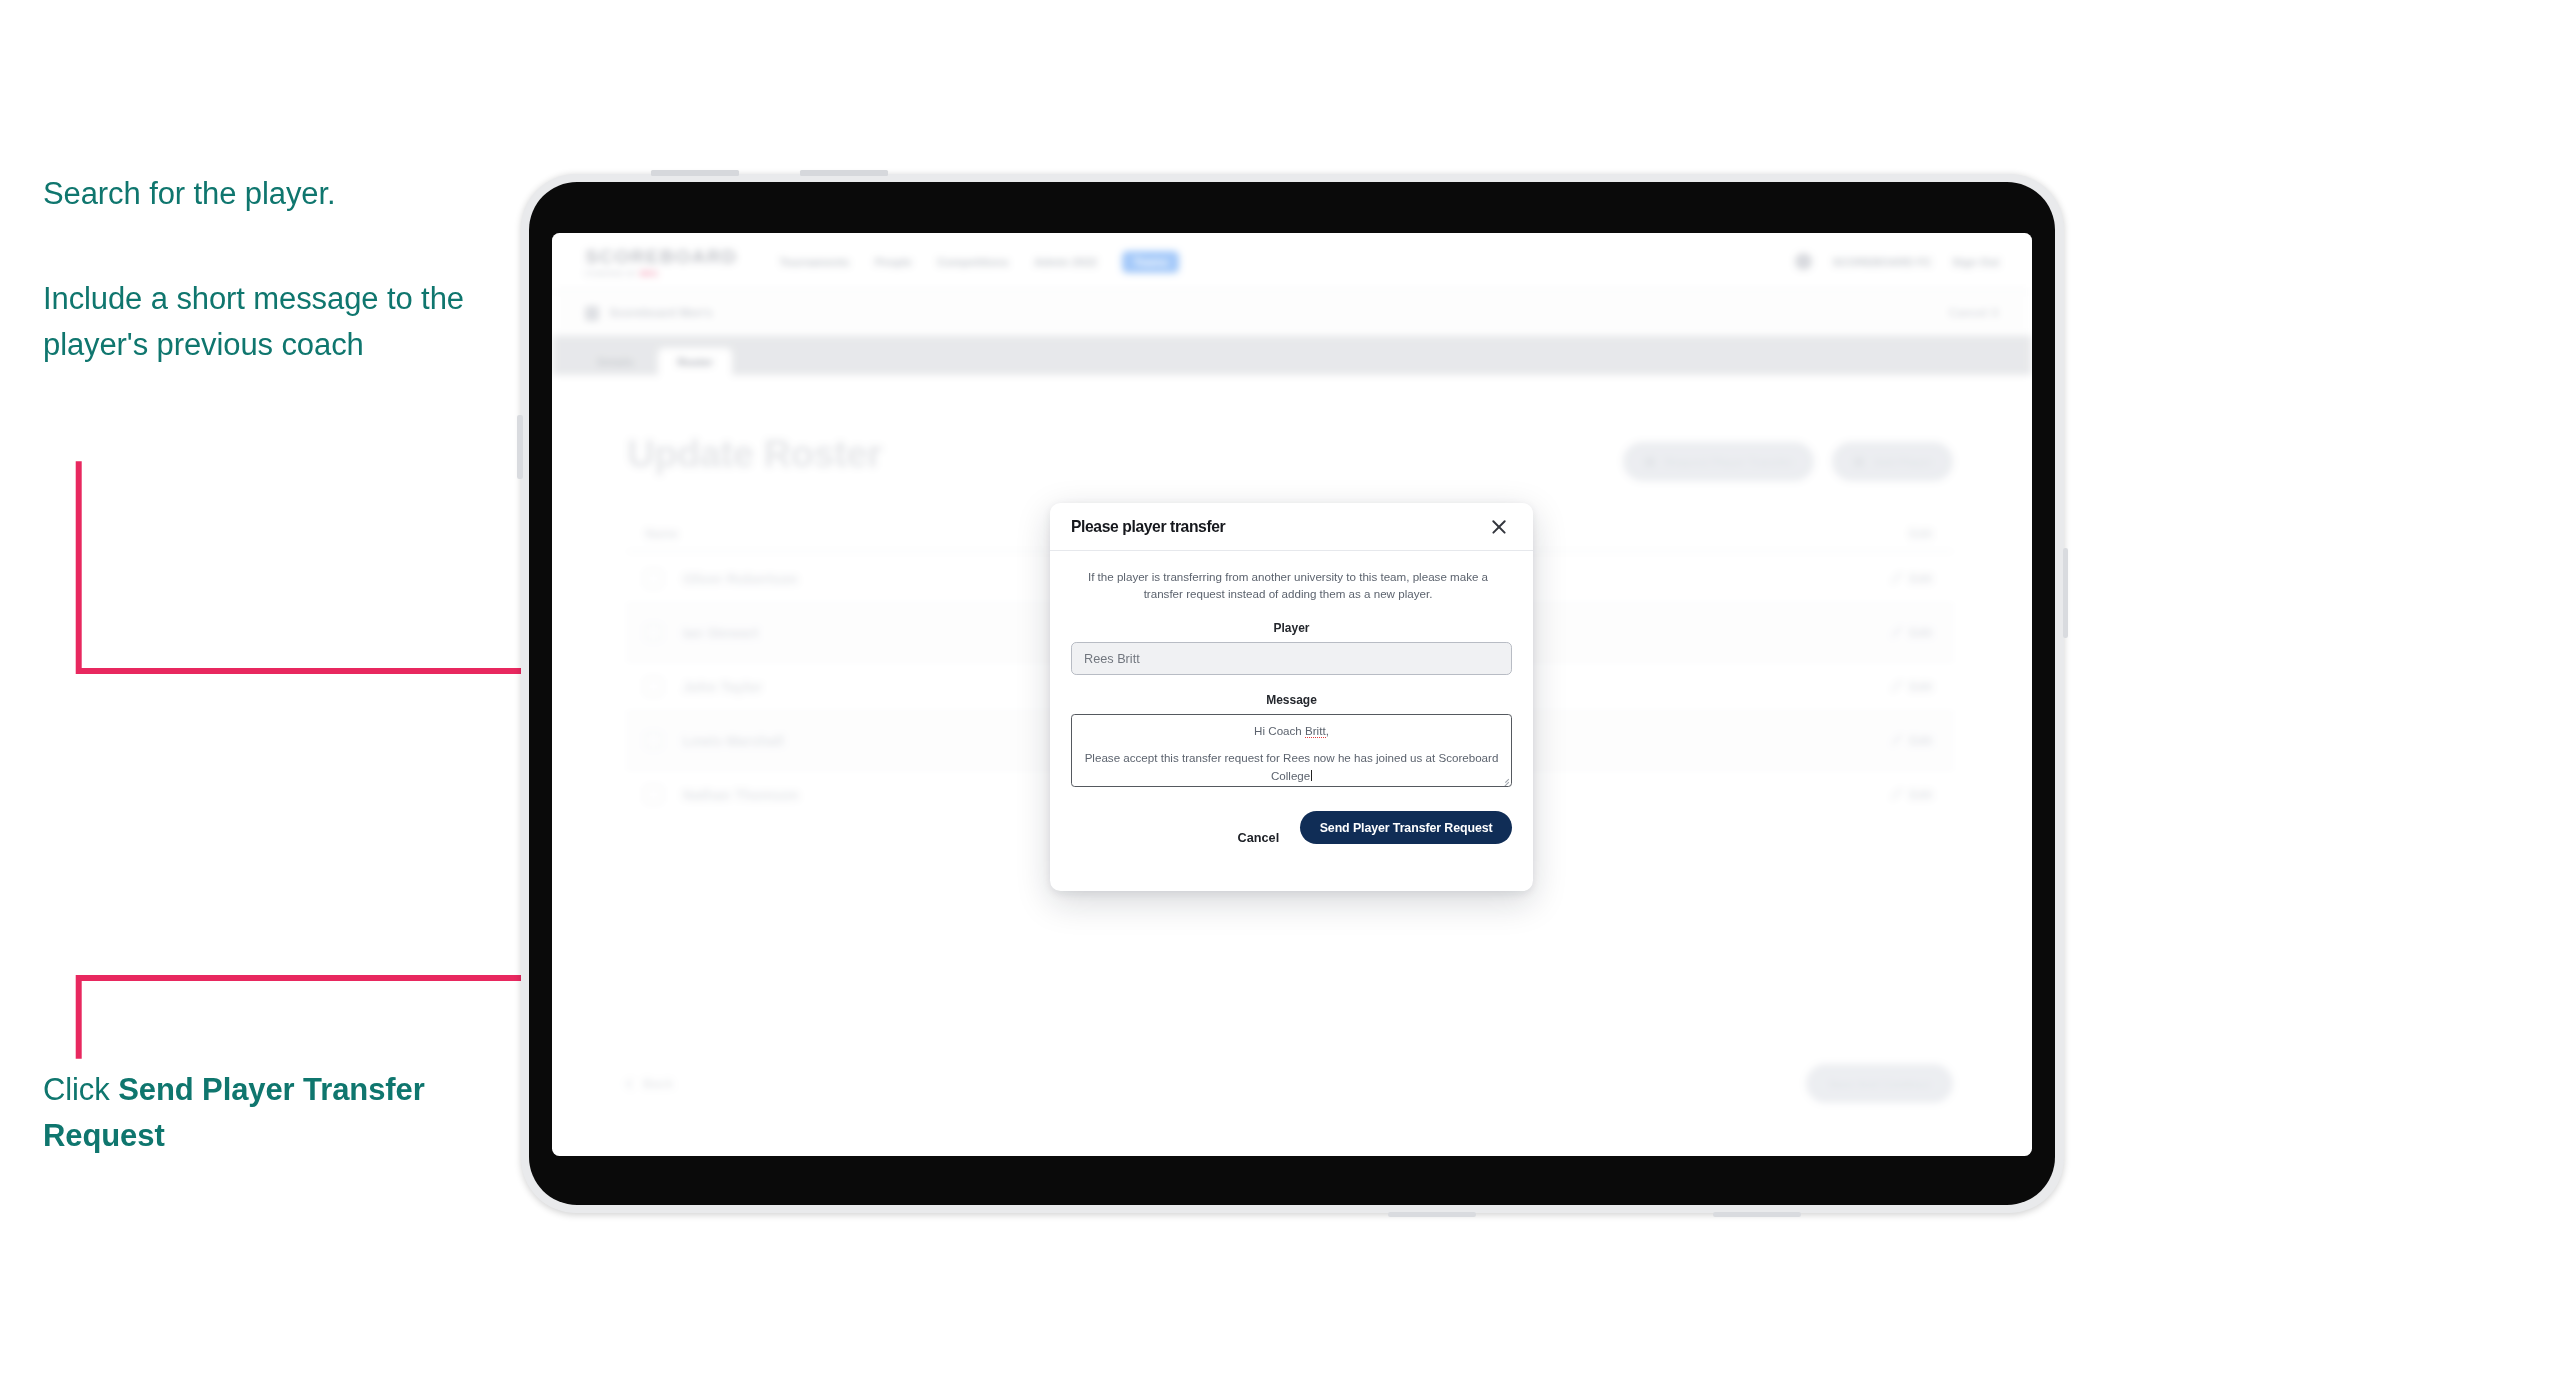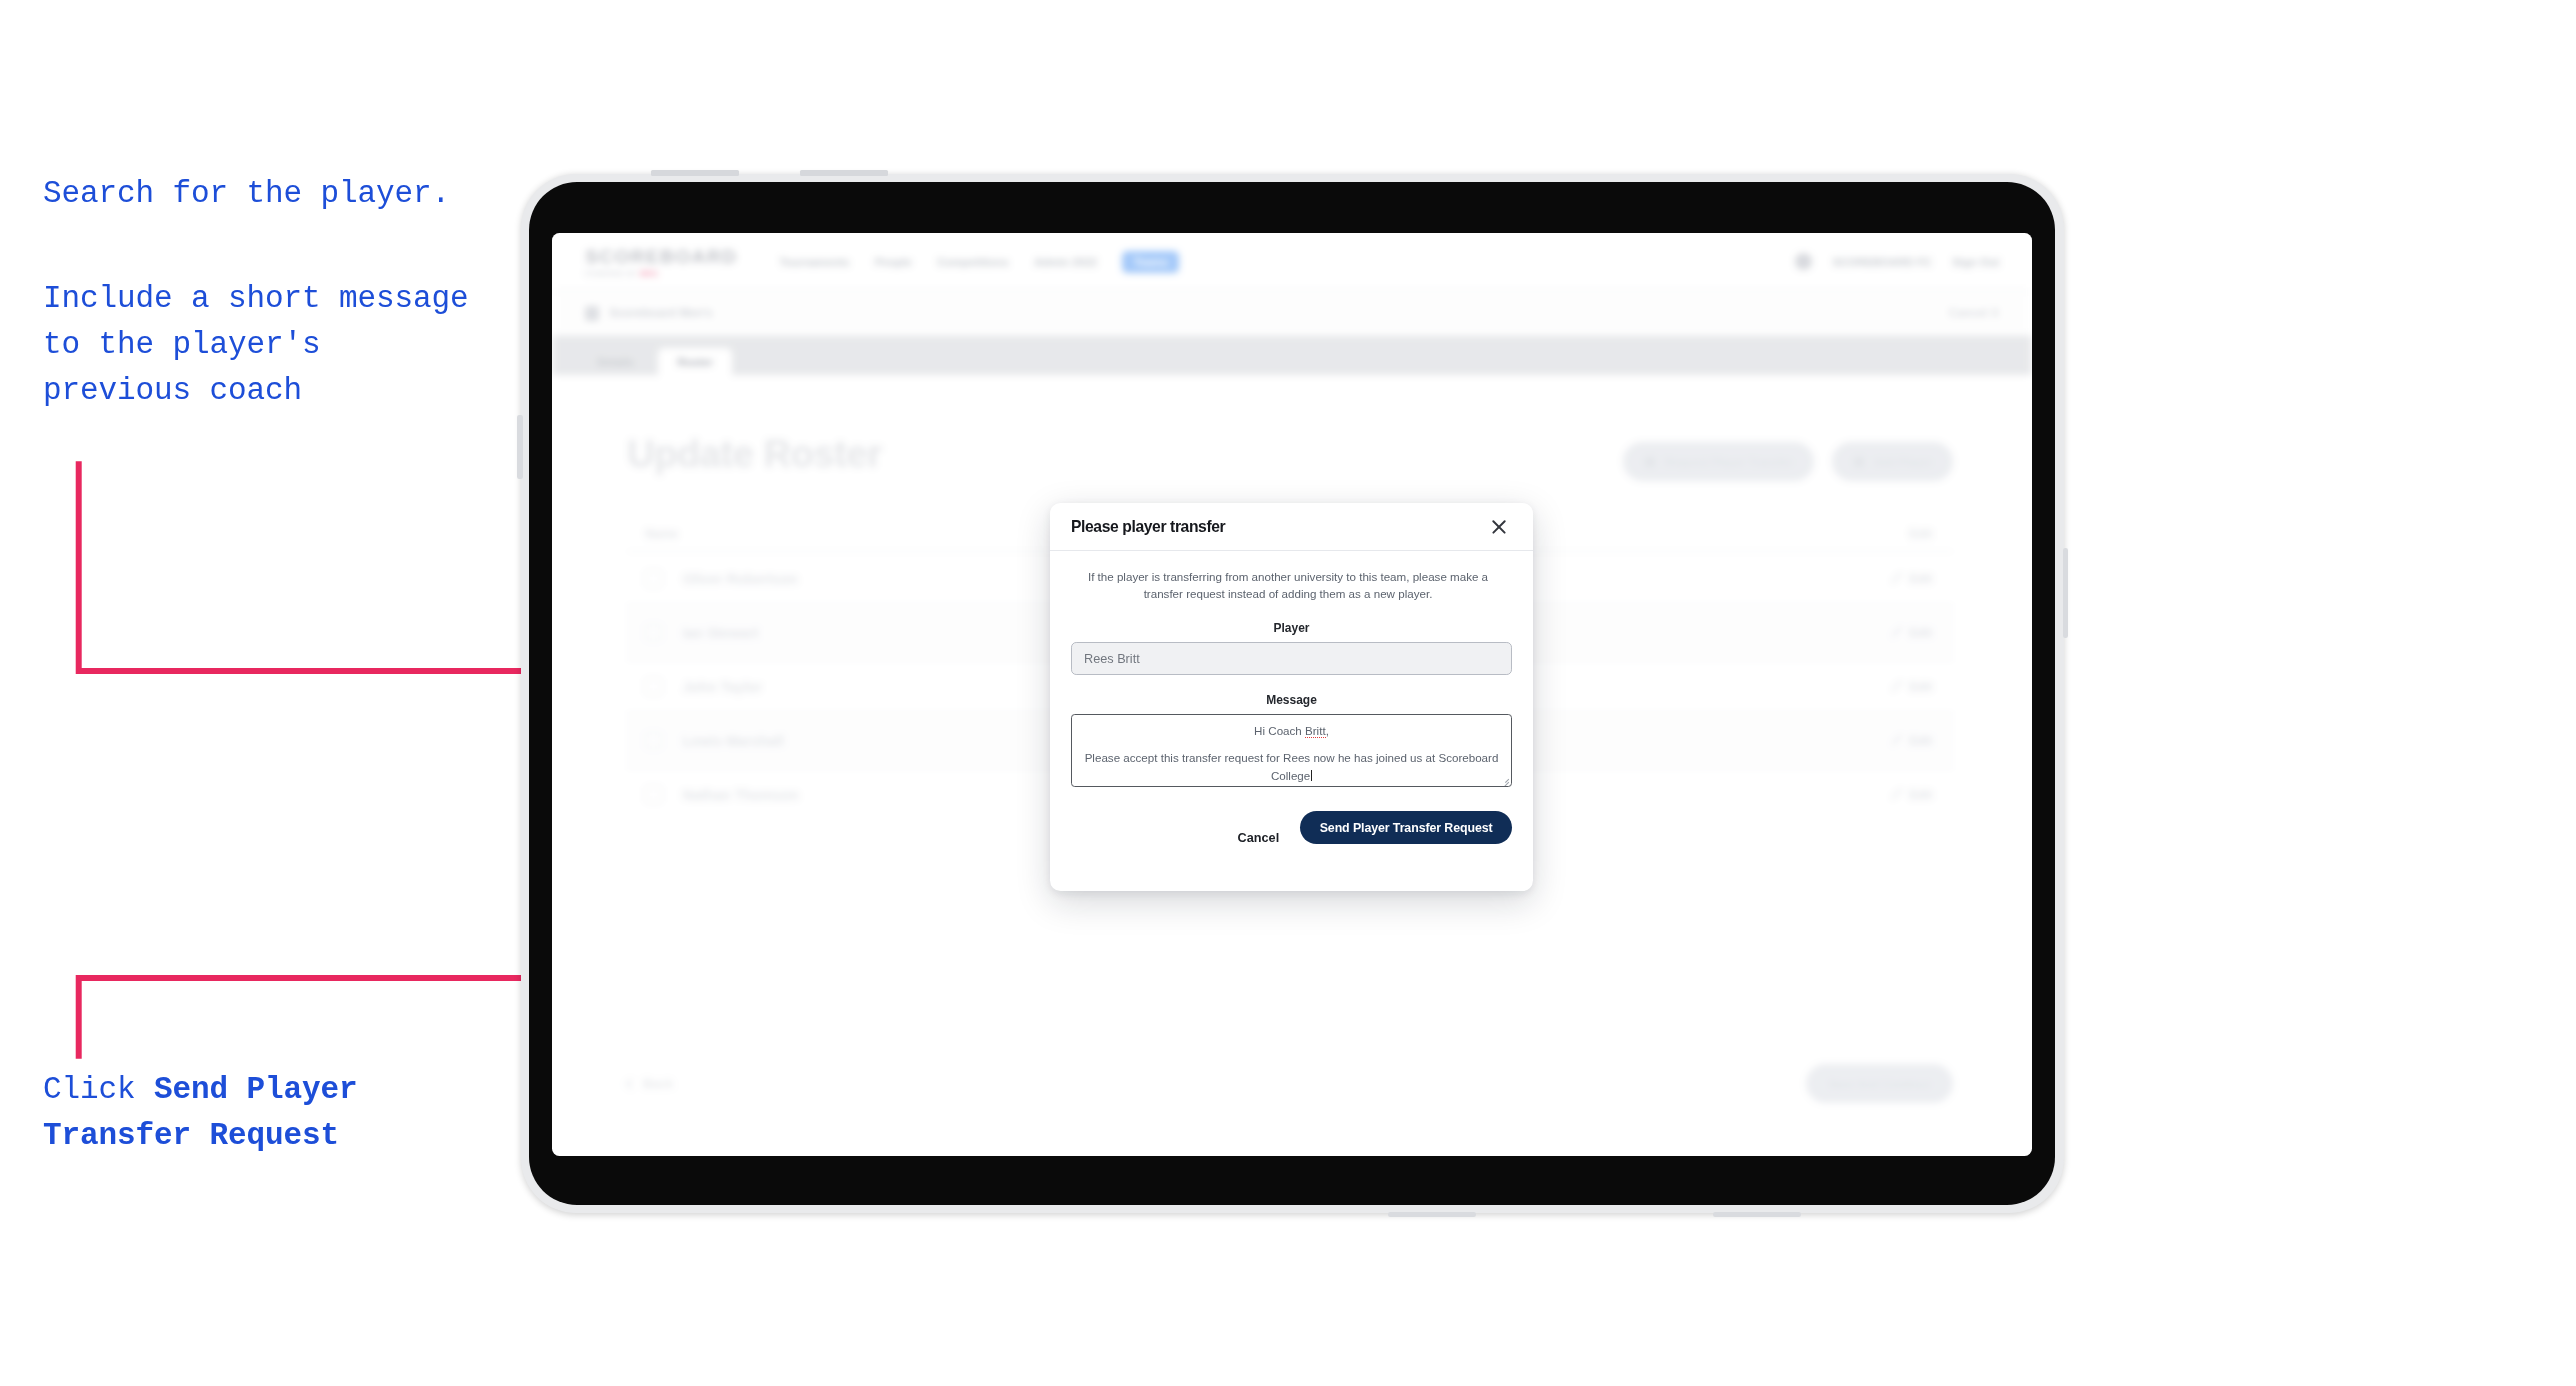--- a/index.html
+++ b/index.html
@@ -8,22 +8,22 @@
     height: 1386px;
     background: #ffffff;
     font-family: "Liberation Sans", sans-serif;
     overflow: hidden;
   }
   #stage { position: relative; width: 2576px; height: 1386px; background: #fff; }
 
   
   .anno {
     position: absolute;
-    color: #1d4ed8;
-    font-family: Liberation Mono, monospace;
+    color: #0f766e;
+    font-family: Liberation Sans, sans-serif;
     font-weight: 400;
     letter-spacing: -0.1px;
   }
   #anno-search  { left: 43px; top: 174px;  font-size: 31px; line-height: 1.28; white-space: nowrap; }
   #anno-message { left: 43px; top: 276px;  font-size: 31px; line-height: 1.48; width: 434px; }
   #anno-click   { left: 43px; top: 1067px; font-size: 31px; line-height: 1.48; width: 389px; }
   .anno b { font-weight: 700; }
 
   
   #arrows { position: absolute; left: 0; top: 0; width: 2576px; height: 1386px; pointer-events: none; }

